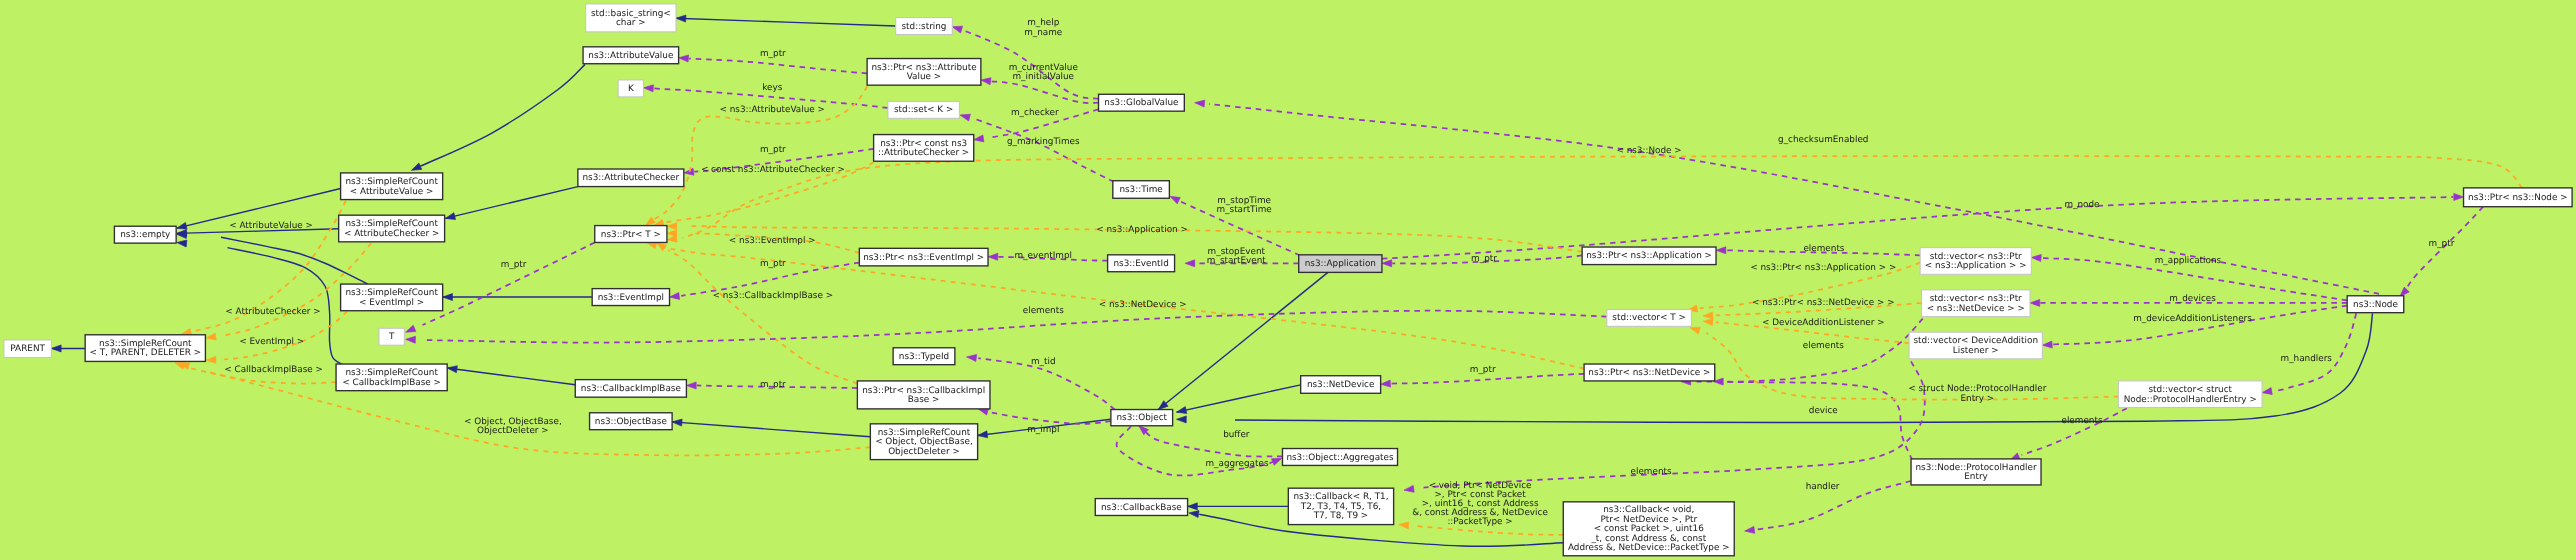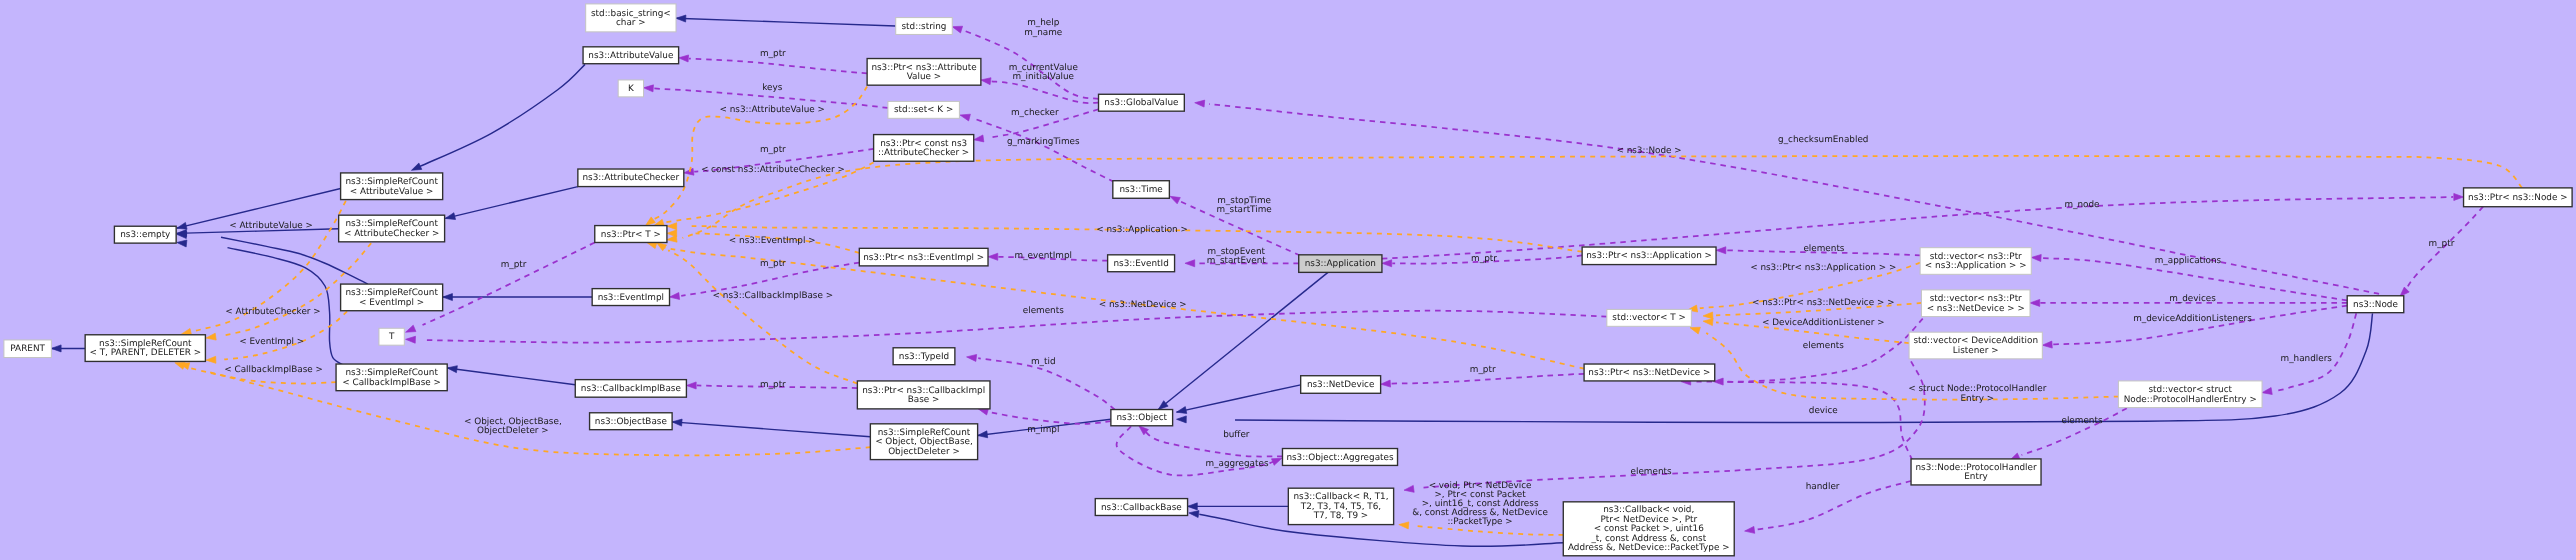--- a/index.html
+++ b/index.html
@@ -1,20 +1,20 @@
 <!DOCTYPE html>
 <html style="font-size:10.4px"><head>
 <meta charset="utf-8">
 <title>ns3::Application collaboration diagram</title>
 <style>
   html,body{margin:0;padding:0;background:#ffffff;}
   *{-webkit-font-smoothing:antialiased;text-rendering:geometricPrecision;}
   svg text{shape-rendering:geometricPrecision;}
   body{width:2576px;height:561px;overflow:hidden;font-family:"DejaVu Sans",sans-serif;}
-  #diagram{position:relative;width:2576px;height:561px;background:#c4b5fd;}
+  #diagram{position:relative;width:2576px;height:561px;background:#bef264;}
   svg.graph{position:absolute;left:0;top:0;width:2576px;height:561px;display:block;}
   .nodebox{fill:#ffffff;}
   .nodebox.plain{stroke:#c4c4c4;stroke-width:1.6;}
   .nodebox.bold{stroke:#303030;stroke-width:2.1;}
   .nodebox.hl{fill:#cccccc;stroke:#303030;stroke-width:2.1;}
   text.nodelabel{font-family:"DejaVu Sans",sans-serif;font-size:13.6px;fill:#1a1a1a;text-anchor:middle;}
   text.edgelabel{font-family:"DejaVu Sans",sans-serif;font-size:13.6px;fill:#1a1a1a;text-anchor:middle;}
   path.inherit{fill:none;stroke:#26298c;stroke-width:2.2;}
   path.usage{fill:none;stroke:#9a32cd;stroke-width:2.7;stroke-dasharray:8.5,7.5;}
   path.templ{fill:none;stroke:#ffa724;stroke-width:2.7;stroke-dasharray:7.5,8;}

